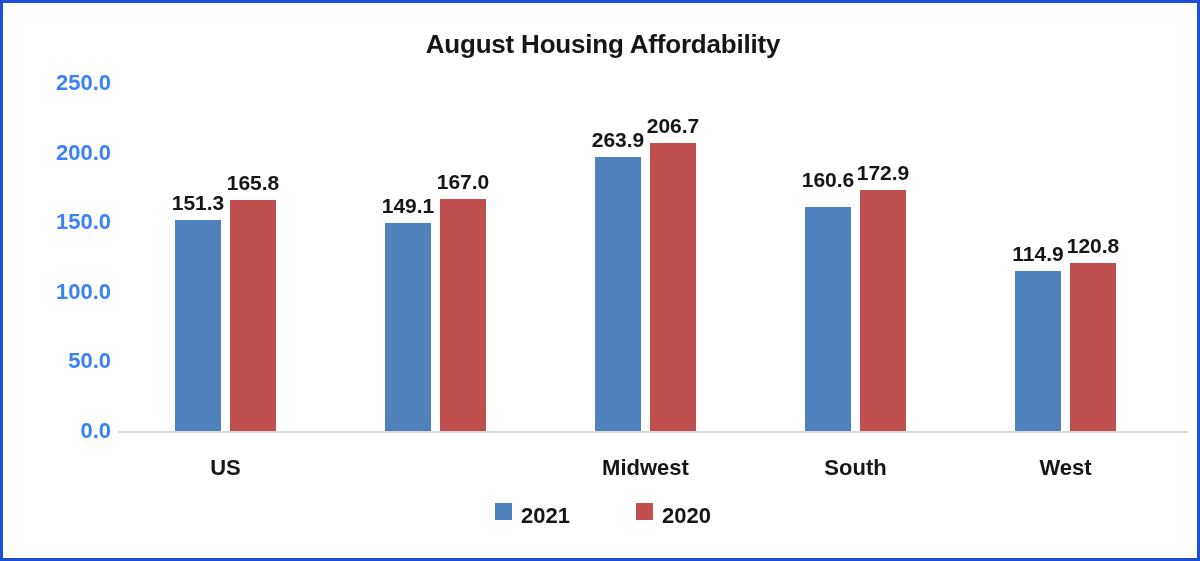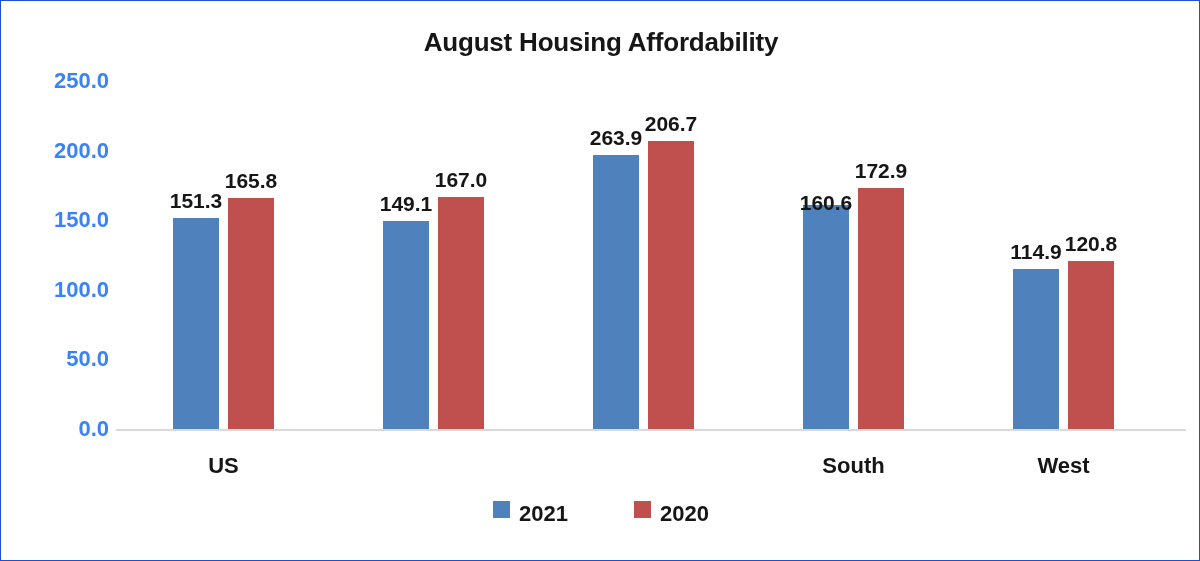--- a/index.html
+++ b/index.html
@@ -9,21 +9,21 @@
   }
   body {
     font-family: "Liberation Sans", sans-serif;
   }
   #chart-frame {
     position: relative;
     width: 1200px;
     height: 561px;
     background: #ffffff;
     box-sizing: border-box;
-    border: 1px solid #1d4ed8;
+    border: 3px solid #1d4ed8;
     overflow: hidden;
   }
   #chart-title {
     position: absolute;
     left: 0;
     top: 26px;
     width: 1200px;
     text-align: center;
     font-size: 26px;
     font-weight: bold;
@@ -175,21 +175,21 @@
           <div class="bar-label" style="bottom: 278.946px;">263.9</div>
         </div>
         <div class="bar series-1">
           <div class="bar-rect" style="height: 287.726px; background: rgb(192, 80, 77);"></div>
           <div class="bar-label" style="bottom: 292.726px;">206.7</div>
         </div>
       </div>
       <div class="group" style="left: 687px; width: 101px;">
         <div class="bar series-0">
           <div class="bar-rect" style="height: 223.555px; background: rgb(79, 129, 189);"></div>
-          <div class="bar-label" style="bottom: 214px;">160.6</div>
+          <div class="bar-label" style="bottom: 239px;">160.6</div>
         </div>
         <div class="bar series-1">
           <div class="bar-rect" style="height: 240.677px; background: rgb(192, 80, 77);"></div>
           <div class="bar-label" style="bottom: 245.677px;">172.9</div>
         </div>
       </div>
       <div class="group" style="left: 897px; width: 101px;">
         <div class="bar series-0">
           <div class="bar-rect" style="height: 159.941px; background: rgb(79, 129, 189);"></div>
           <div class="bar-label" style="bottom: 164.941px;">114.9</div>
@@ -206,15 +206,16 @@
         <span class="legend-swatch" style="background: rgb(79, 129, 189);"></span>
         <span class="legend-label">2021</span>
       </div>
       <div class="legend-item">
         <span class="legend-swatch" style="background: rgb(192, 80, 77);"></span>
         <span class="legend-label">2020</span>
       </div>
     </div>
 
 <div class="cat-label" style="left: 122.5px;">US</div>
+    <div class="cat-label" style="left: 542.5px;">Midwest</div>
     <div class="cat-label" style="left: 752.5px;">South</div>
     <div class="cat-label" style="left: 962.5px;">West</div>
   </div>
 
 </body></html>

